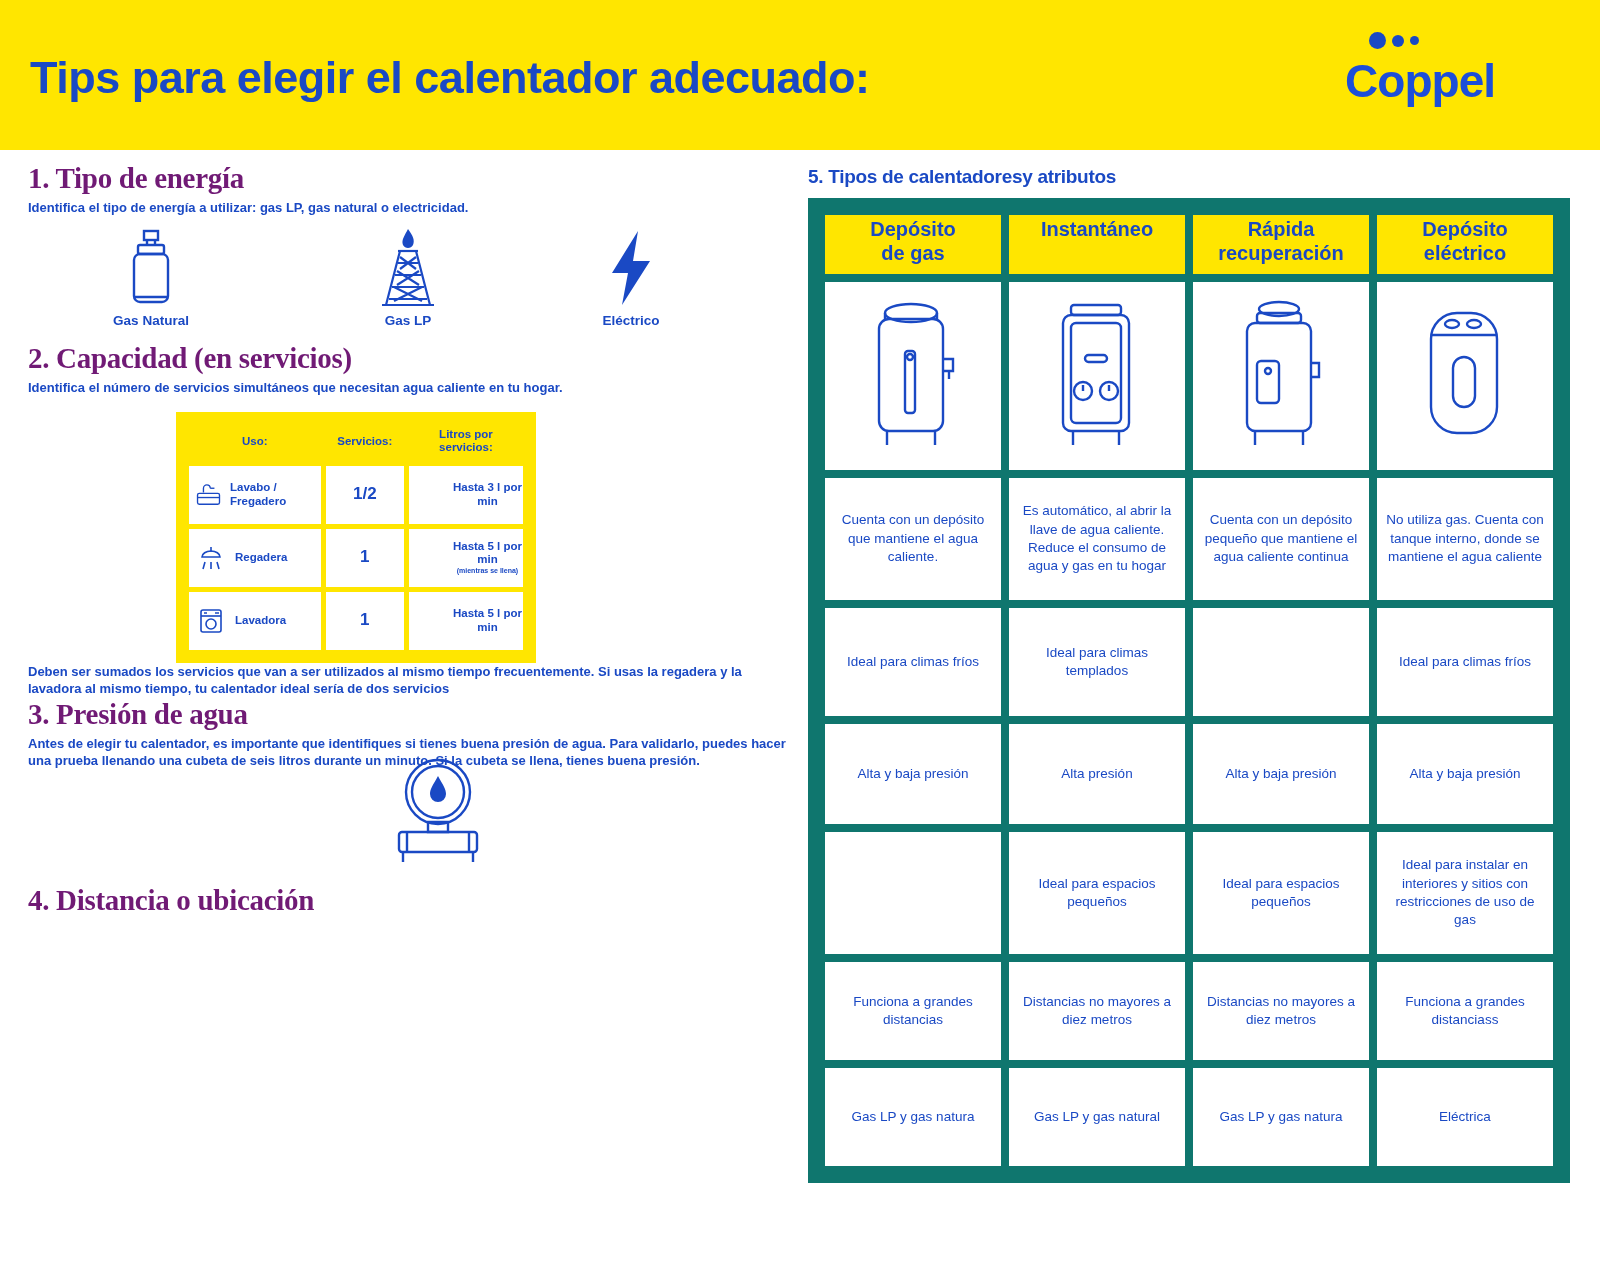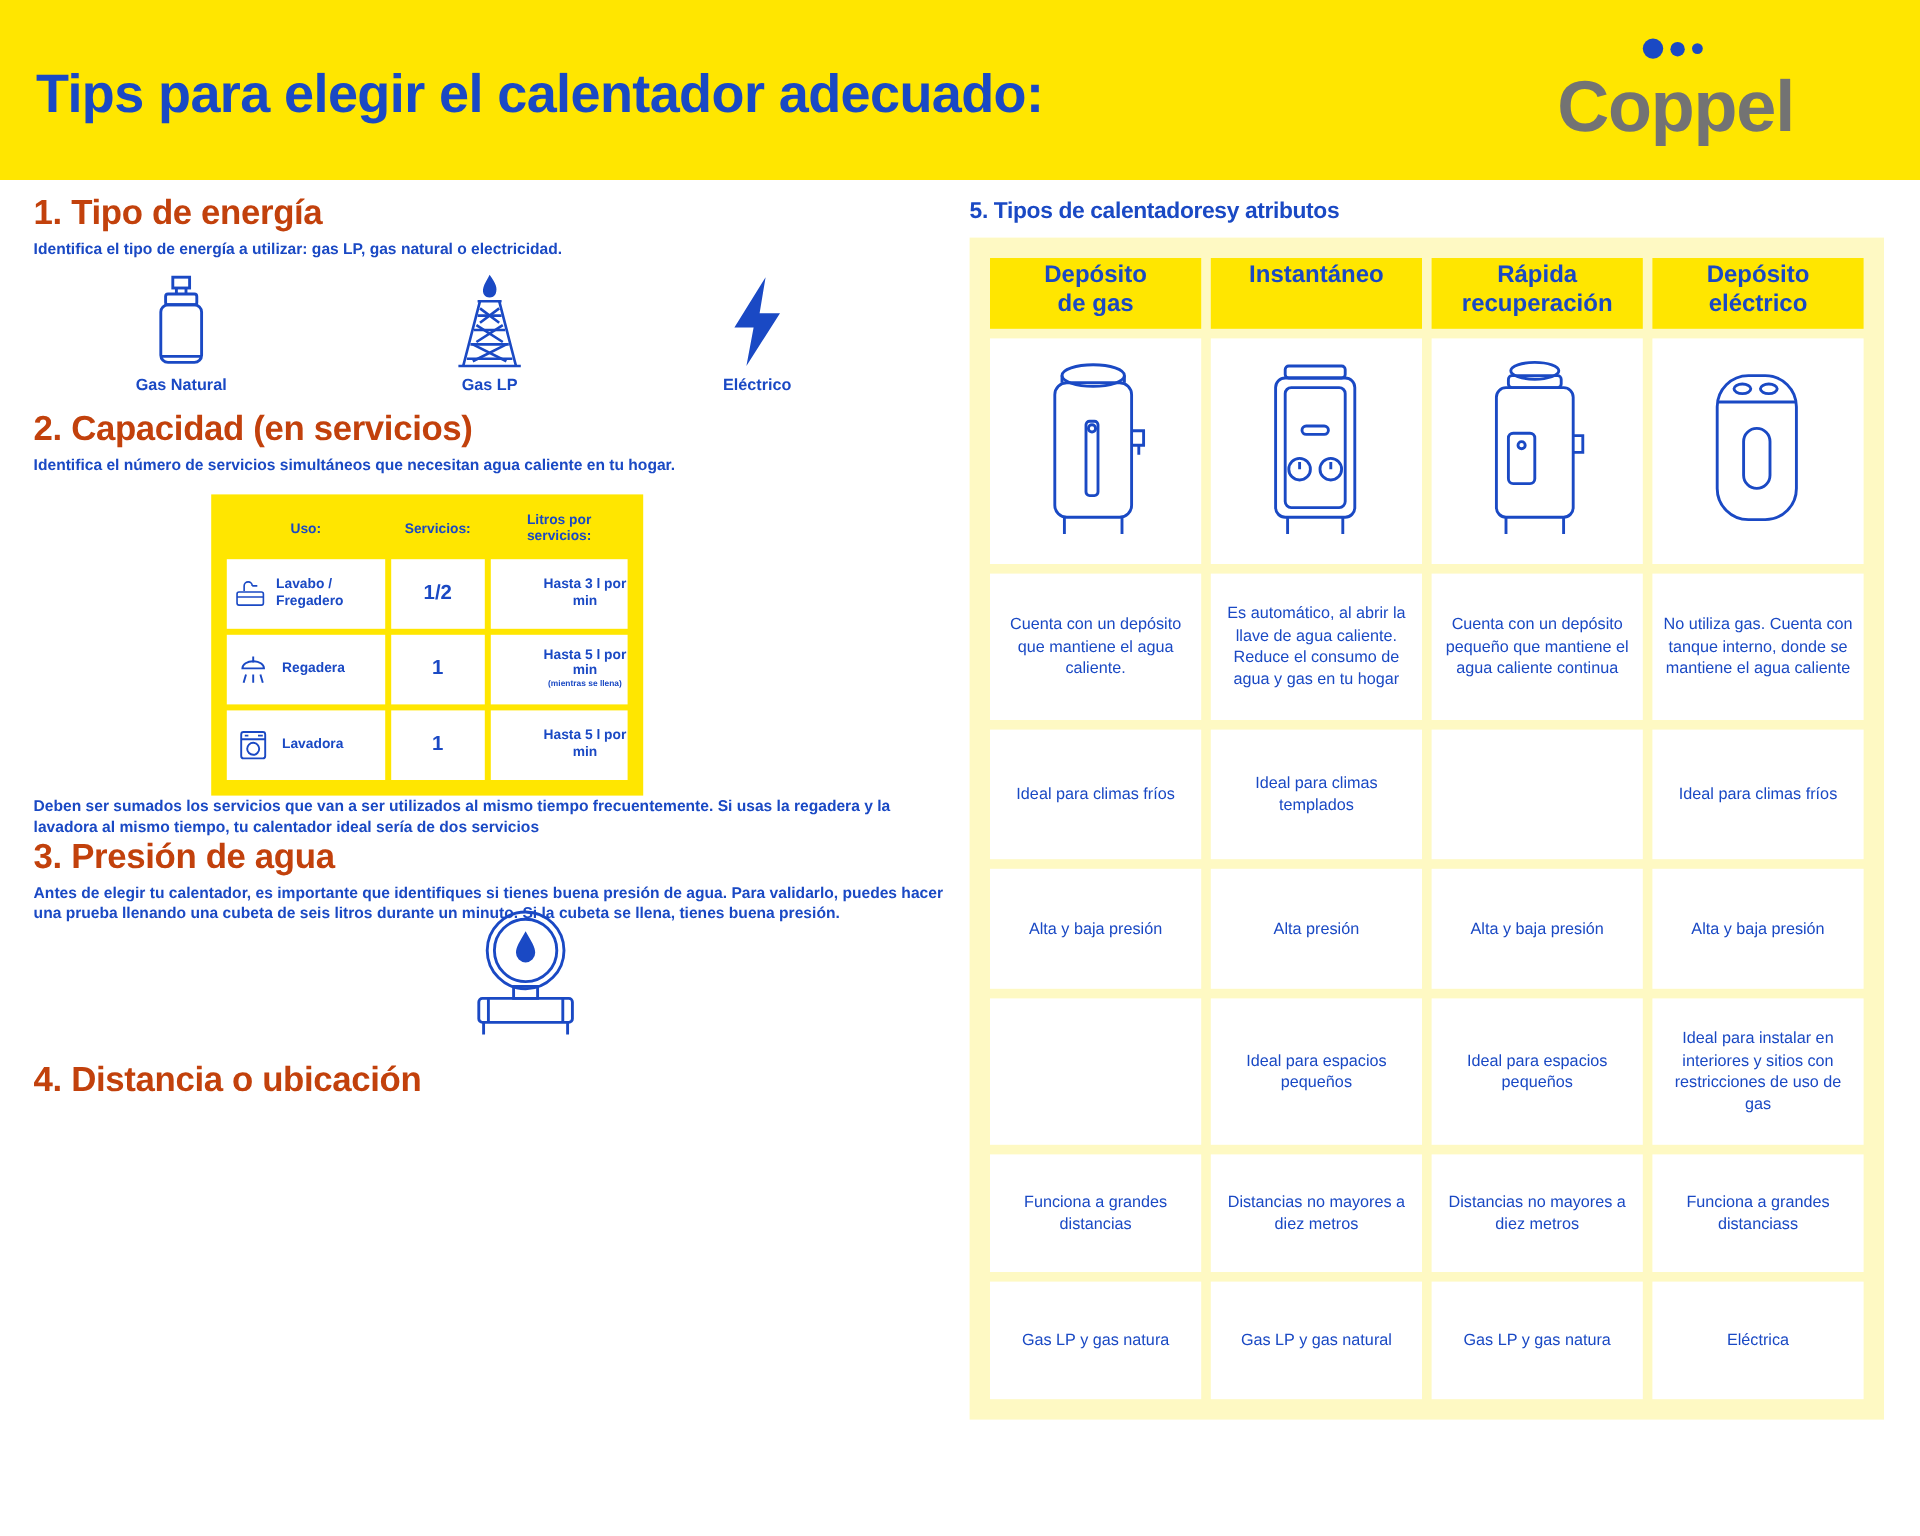--- a/index.html
+++ b/index.html
@@ -57,39 +57,40 @@
     border-radius: 50%;
     background: #1a49c4;
   }
   .dot-lg { width: 17px; height: 17px; }
   .dot-md { width: 12px; height: 12px; }
   .dot-sm { width: 9px; height: 9px; }
   .brand-name {
     position: absolute;
     right: 0;
     top: 22px;
-    font-size: 60px;
-    font-weight: bold;
-    color: #737373;
+    font-size: 46px;
+    font-weight: bold;
+    color: #1d4ed8;
     letter-spacing: -1px;
   }
 
   
   .left-col {
     position: absolute;
     left: 28px;
     top: 162px;
     width: 770px;
   }
   h2.section-title {
     margin: 0 0 4px 0;
     font-size: 29px;
     font-weight: bold;
-    color: #c2410c;
+    color: #701a75;
     letter-spacing: -0.3px;
+    font-family: Liberation Serif, serif;
   }
   p.section-body {
     margin: 0;
     font-size: 13px;
     font-weight: bold;
     line-height: 1.35;
     color: #1a49c4;
   }
 
   .energy-row {
@@ -176,21 +177,21 @@
     width: 762px;
   }
   .right-title {
     font-size: 19px;
     font-weight: bold;
     color: #1a49c4;
     margin-bottom: 10px;
     letter-spacing: -0.3px;
   }
   .matrix {
-    background: #fef9c3;
+    background: #0f766e;
     padding: 9px;
     box-sizing: border-box;
     width: 762px;
   }
   .matrix table {
     width: 100%;
     border-collapse: separate;
     border-spacing: 8px;
   }
   .matrix th.head {

